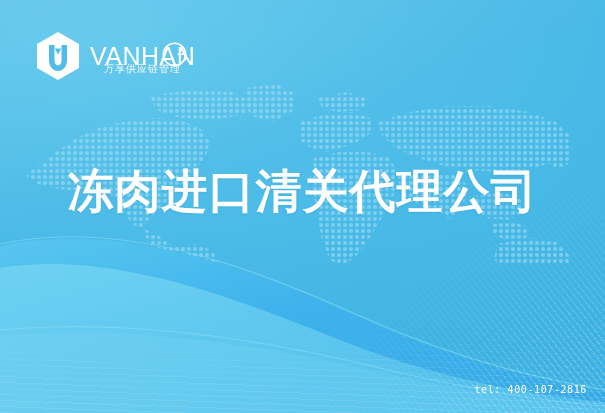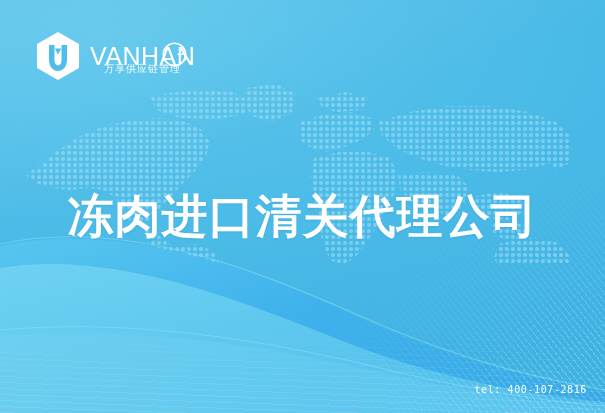--- a/index.html
+++ b/index.html
@@ -102,28 +102,27 @@
     white-space:nowrap;
     opacity:.95;
   }
 
   
   .headline{
     position:absolute;
     left:0; right:0; top:166px;
     text-align:center;
     z-index:6;
-    font-family:Liberation Mono, monospace;
+    font-family:Liberation Serif, serif;
     font-weight:bold;
     font-size:46px;
     line-height:1.15;
     letter-spacing:1px;
     color:#ffffff;
     text-shadow:0 1px 2px rgba(35,120,170,.18);
-    margin-top:28px;
   }
 
   
   .tel{
     position:absolute;
     right:18px; bottom:18px;
     z-index:6;
     font-family:"DejaVu Sans Mono","Liberation Mono",monospace;
     font-size:10px;
     letter-spacing:.6px;

